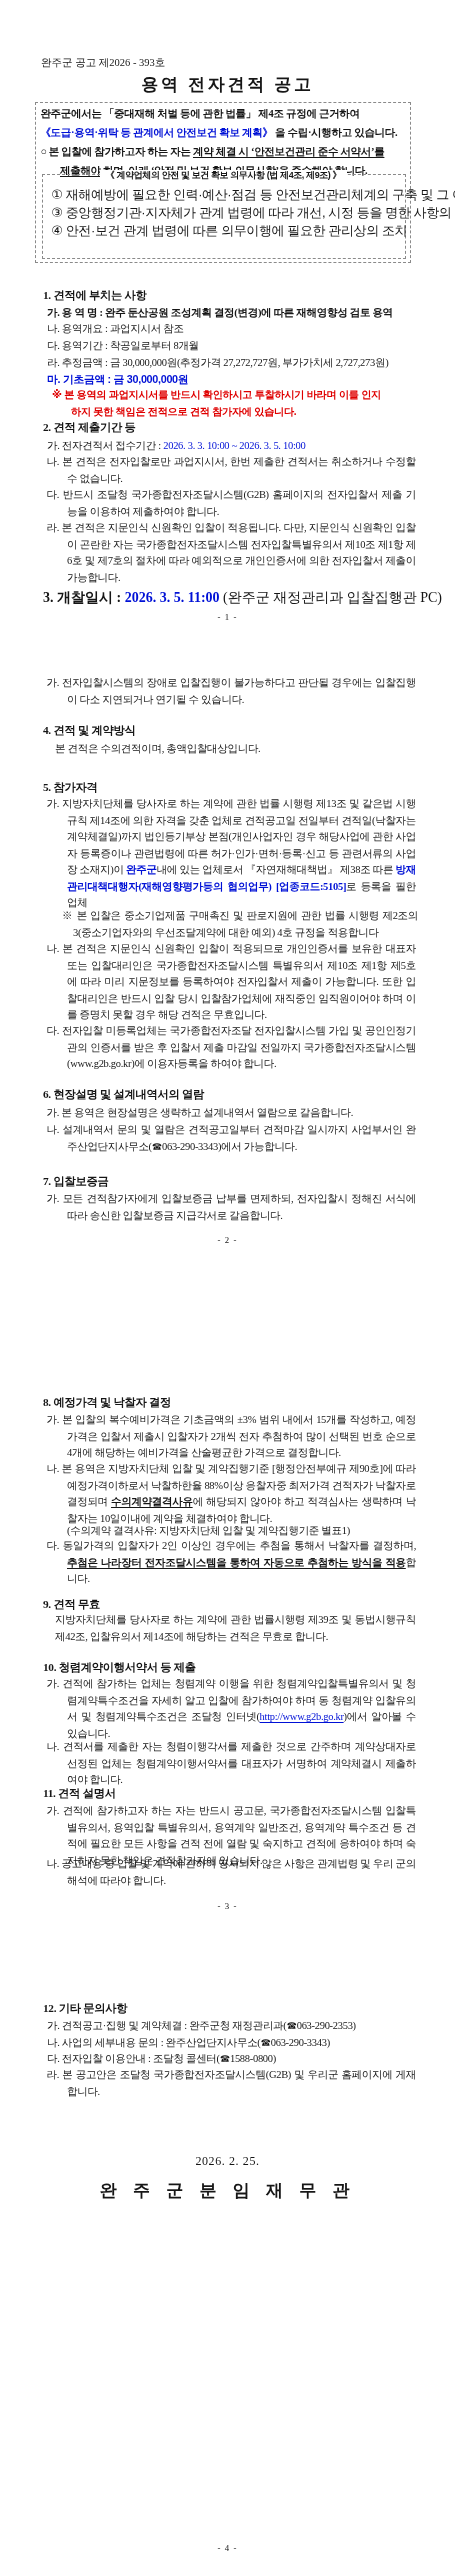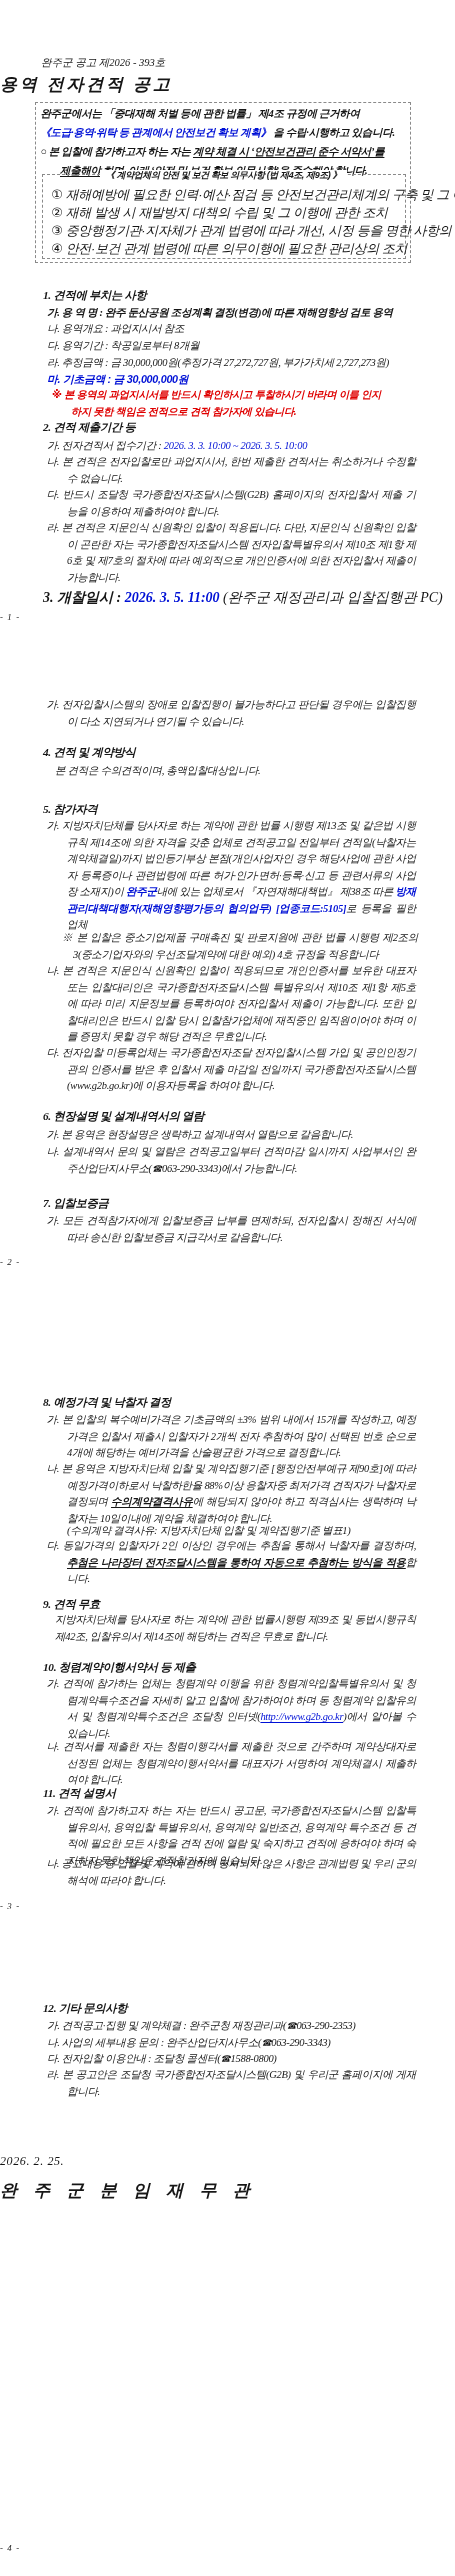--- a/index.html
+++ b/index.html
@@ -1,29 +1,29 @@
 <!DOCTYPE html>
 <html style="font-size:8.8px"><head>
 <meta charset="utf-8">
 <style>
   html,body{margin:0;padding:0;background:#ffffff;}
   #doc{position:relative;width:455px;height:2576px;background:#fff;color:#161616;
        font-family:"Liberation Serif","DejaVu Serif",serif;}
-  .page{position:absolute;left:0;width:383px;height:644px;overflow:visible;font-style:italic;}
+  .page{position:absolute;left:0;width:383px;height:644px;overflow:visible;}
   .abs{position:absolute;}
   .t{font-size:10.5px;line-height:16.5px;letter-spacing:-0.3px;text-align:justify;}
   .one{white-space:nowrap;text-align:left;}
   .hang{margin-left:67px;text-indent:-20.4px;width:349px;}
   .head{font-size:11.3px;font-weight:bold;letter-spacing:-0.3px;white-space:nowrap;}
   .blue{color:#0011d6;}
   .red{color:#df0000;}
   .sans{font-family:"Liberation Sans","DejaVu Sans",sans-serif;}
   .u{text-decoration:underline;text-underline-offset:2.2px;}
   .bold{font-weight:bold;}
-  .center{left:0;width:455px;text-align:left;}
+  .center{left:0;width:455px;text-align:center;}
   .pageno{font-size:8.8px;letter-spacing:1.1px;}
   #notice-no{top:56px;left:41px;font-size:10.5px;}
   #title{top:73px;font-size:17px;font-weight:bold;letter-spacing:2.8px;}
   #safety-box{top:102px;left:35px;width:374px;height:159px;border:0.6px dashed #8a8a8a;}
   .sline{position:absolute;left:4.4px;width:364px;font-size:10.5px;font-weight:bold;
          letter-spacing:-0.3px;white-space:nowrap;}
   #inner-box{position:absolute;left:5.5px;top:71px;width:362px;height:83px;
              border:0.6px dashed #8a8a8a;}
   #inner-title{position:absolute;top:-6px;left:0;width:100%;text-align:center;}
   #inner-title span{background:#fff;padding:0 5.5px;font-size:9px;font-weight:bold;
@@ -43,21 +43,20 @@
     <div class="abs" id="safety-box">
       <div class="sline" style="top:4.4px">완주군에서는 「중대재해 처벌 등에 관한 법률」 제4조 규정에 근거하여</div>
       <div class="sline" style="top:23px"><span class="blue">《도급·용역·위탁 등 관계에서 안전보건 확보 계획》</span><span> 을 수립·시행하고 있습니다.</span></div>
       <div class="sline" style="top:42px"><span>○  본 입찰에 참가하고자 하는 자는 </span><span class="u">계약 체결 시 ‘안전보건관리 준수 서약서’를</span></div>
       <div class="sline" style="top:61px;left:24px"><span class="u">제출해야 하며, 아래 ‘안전 및 보건 확보 의무사항’을 준수해</span><span>야 합니다.</span></div>
 
       <div id="inner-box">
         <div id="inner-title"><span class="sans">《 계약업체의 안전 및 보건 확보 의무사항 (법 제4조, 제9조) 》</span></div>
         <div id="inner-list" class="sans">
           <div class="inner-item">① 재해예방에 필요한 인력·예산·점검 등 안전보건관리체계의 구축 및 그 이행에 관한 조치</div>
-          <div class="inner-item">② 재해 발생 시 재발방지 대책의 수립 및 그 이행에 관한 조치</div>
           <div class="inner-item">③ 중앙행정기관·지자체가 관계 법령에 따라 개선, 시정 등을 명한 사항의 이행에 관한 조치</div>
           <div class="inner-item">④ 안전·보건 관계 법령에 따른 의무이행에 필요한 관리상의 조치</div>
         </div>
       </div>
     </div>
 
     <div class="abs head" style="top:288px;left:43px">1. 견적에 부치는 사항</div>
     <div class="abs t one bold" style="top:305px;left:47px">가. 용 역 명 : 완주 둔산공원 조성계획 결정(변경)에 따른 재해영향성 검토 용역</div>
     <div class="abs t one" style="top:321px;left:47px">나. 용역개요 : 과업지시서 참조</div>
     <div class="abs t one" style="top:338px;left:47px">다. 용역기간 : 착공일로부터 8개월</div>
@@ -70,21 +69,21 @@
     <div class="abs t one" style="top:438px;left:47px"><span>가. 전자견적서 접수기간 : </span><span class="blue">2026. 3. 3. 10:00  ~  2026. 3. 5. 10:00</span></div>
     <div class="abs t hang" style="top:454px">나. 본 견적은 전자입찰로만 과업지시서, 한번 제출한 견적서는 취소하거나 수정할 수 없습니다.</div>
     <div class="abs t hang" style="top:487px">다. 반드시 조달청 국가종합전자조달시스템(G2B) 홈페이지의 전자입찰서 제출 기능을 이용하여 제출하여야 합니다.</div>
     <div class="abs t hang" style="top:520px">라. 본 견적은 지문인식 신원확인 입찰이 적용됩니다. 다만, 지문인식 신원확인 입찰이 곤란한 자는 국가종합전자조달시스템 전자입찰특별유의서 제10조 제1항 제6호 및 제7호의 절차에 따라 예외적으로 개인인증서에 의한 전자입찰서 제출이 가능합니다.</div>
 
     <div class="abs" style="top:589px;left:43px;font-size:14px;white-space:nowrap"><span class="bold">3. 개찰일시 : </span><span class="blue bold">2026. 3. 5. 11:00</span><span> (완주군 재정관리과 입찰집행관 PC)</span></div>
 
     <div class="abs center pageno" style="top:612px">- 1 -</div>
   </div>
 
-  <div class="page" style="top:644px">
+  <div class="page" style="top:622px">
     <div class="abs t hang" style="top:53px">가. 전자입찰시스템의 장애로 입찰집행이 불가능하다고 판단될 경우에는 입찰집행이 다소 지연되거나 연기될 수 있습니다.</div>
 
     <div class="abs head" style="top:101px;left:43px">4. 견적 및 계약방식</div>
     <div class="abs t one" style="top:119px;left:55px">본 견적은 수의견적이며, 총액입찰대상입니다.</div>
 
     <div class="abs head" style="top:158px;left:43px">5. 참가자격</div>
     <div class="abs t hang" style="top:174px"><span>가. 지방자치단체를 당사자로 하는 계약에 관한 법률 시행령 제13조 및 같은법 시행규칙 제14조에 의한 자격을 갖춘 업체로 견적공고일 전일부터 견적일(낙찰자는 계약체결일)까지 법인등기부상 본점(개인사업자인 경우 해당사업에 관한 사업자 등록증이나 관련법령에 따른 허가·인가·면허·등록·신고 등 관련서류의 사업장 소재지)이 </span><span class="blue bold">완주군</span><span>내에 있는 업체로서 『자연재해대책법』 제38조 따른 </span><span class="blue bold">방재관리대책대행자(재해영향평가등의  협의업무) [업종코드:5105]</span><span>로 등록을 필한 업체</span></div>
     <div class="abs t" style="top:286px;margin-left:73px;text-indent:-11px;width:345px">※ 본 입찰은 중소기업제품 구매촉진 및 판로지원에 관한 법률 시행령 제2조의3(중소기업자와의 우선조달계약에 대한 예외) 4호 규정을 적용합니다</div>
     <div class="abs t hang" style="top:319px">나. 본 견적은 지문인식 신원확인 입찰이 적용되므로 개인인증서를 보유한 대표자 또는 입찰대리인은 국가종합전자조달시스템 특별유의서 제10조 제1항 제5호에 따라 미리 지문정보를 등록하여야 전자입찰서 제출이 가능합니다. 또한 입찰대리인은 반드시 입찰 당시 입찰참가업체에 재직중인 임직원이어야 하며 이를 증명치 못할 경우 해당 견적은 무효입니다.</div>
     <div class="abs t hang" style="top:401px">다. 전자입찰 미등록업체는 국가종합전자조달 전자입찰시스템 가입 및 공인인정기관의 인증서를 받은 후 입찰서 제출 마감일 전일까지 국가종합전자조달시스템(www.g2b.go.kr)에 이용자등록을 하여야 합니다.</div>

